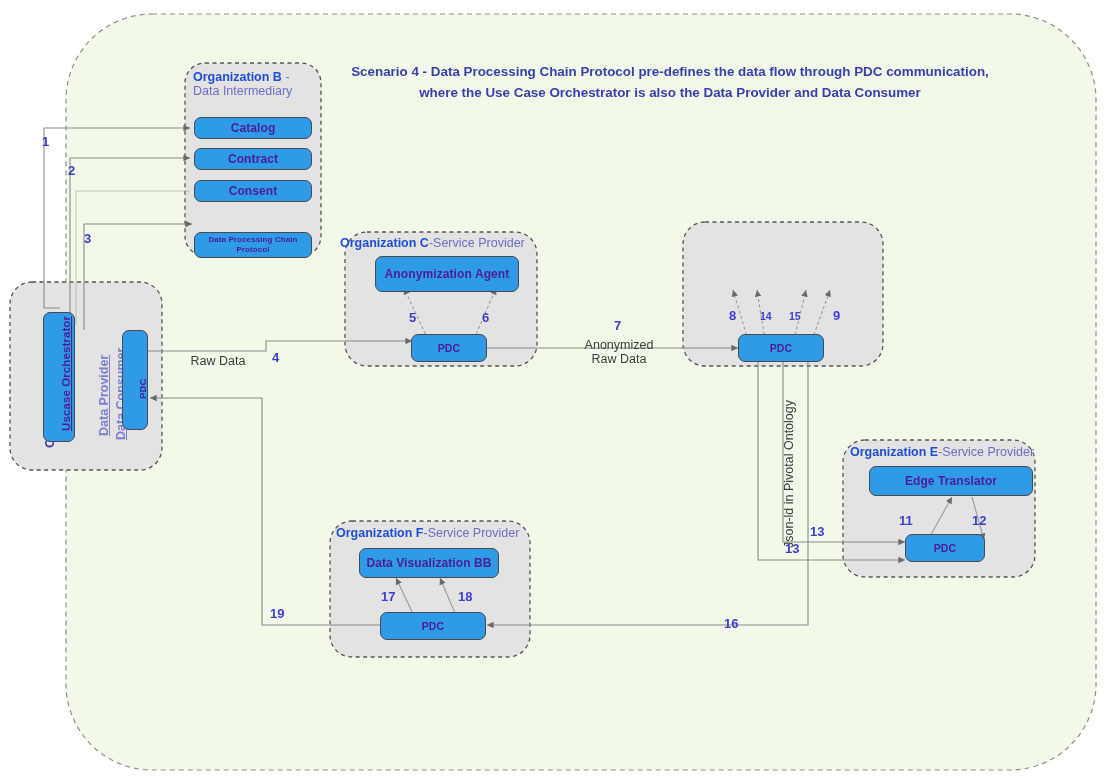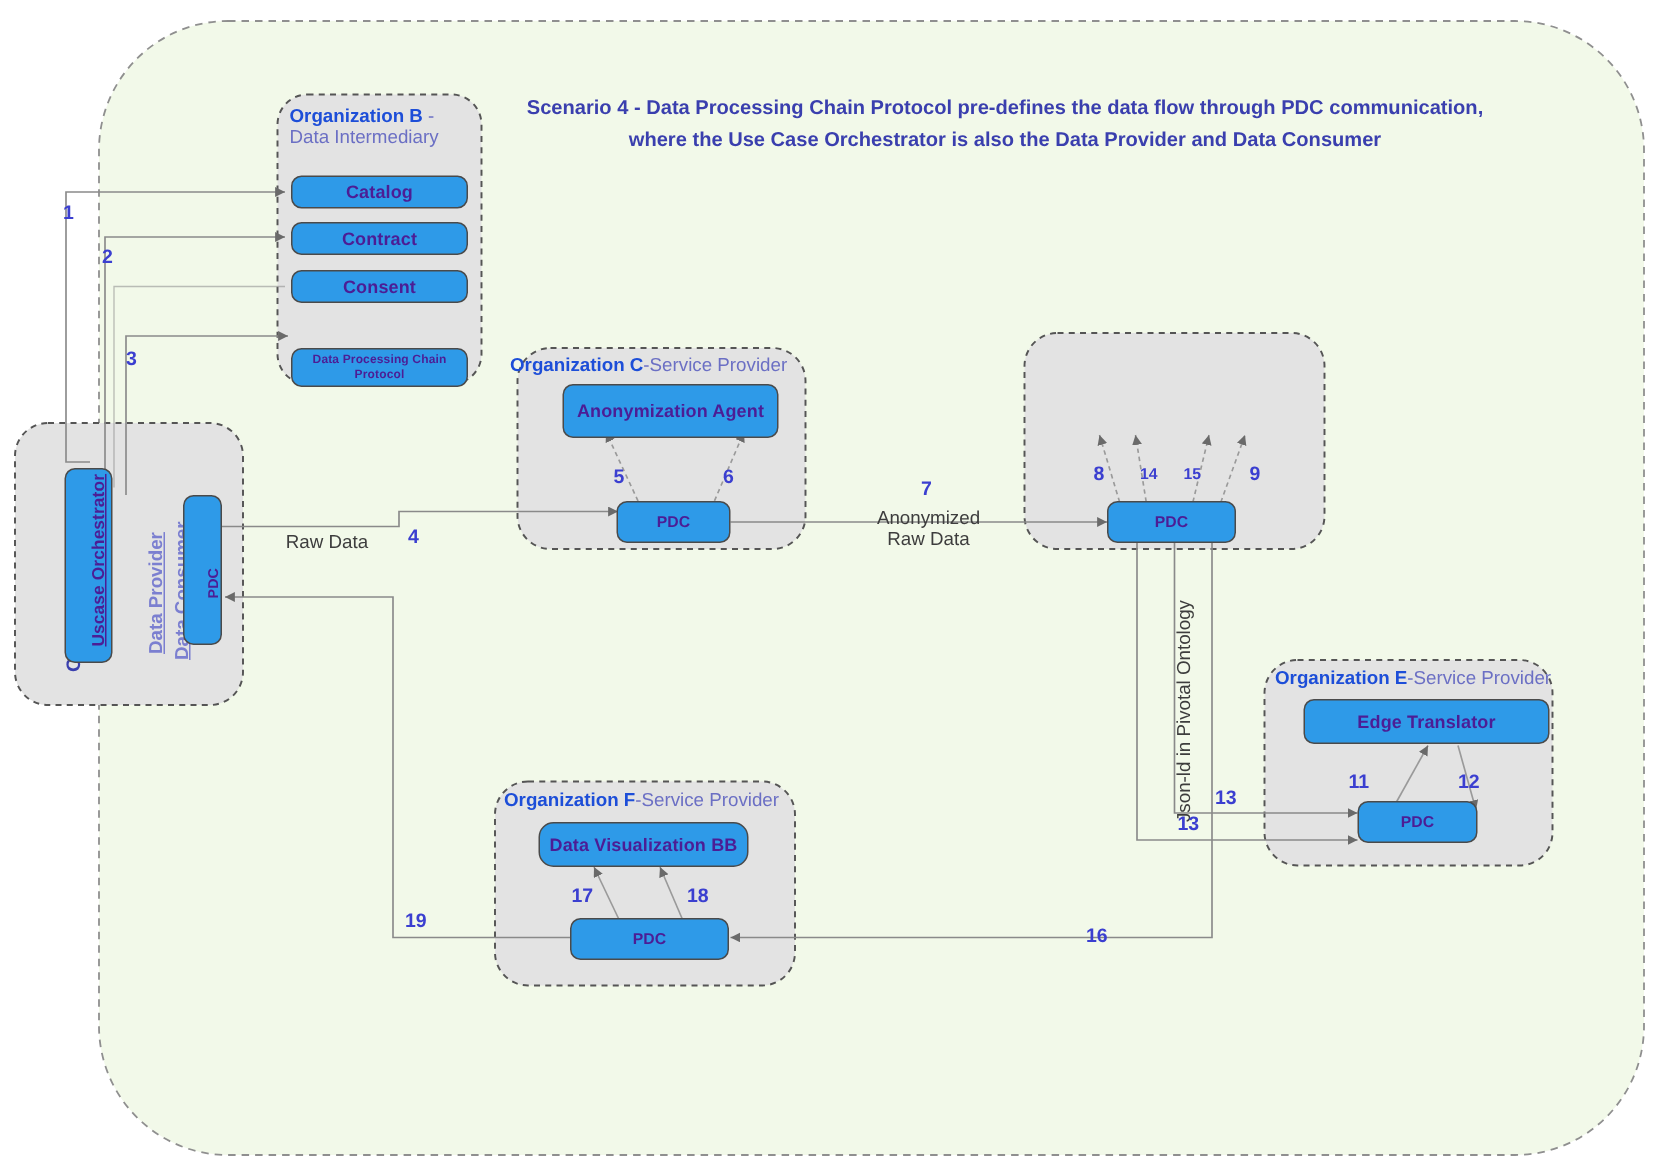--- a/index.html
+++ b/index.html
@@ -145,21 +145,21 @@
   <div class="bbox" style="left:869px;top:466px;width:164px;height:30px;font-size:12px;">
     <span>Edge Translator</span>
   </div>
   <div class="bbox" style="left:905px;top:534px;width:80px;height:28px;font-size:10.5px;">
     <span>PDC</span>
   </div>
 
   <div class="orglabel" style="left:336px;top:526px;width:190px;">
     <b>Organization F</b><span>-Service Provider</span>
   </div>
-  <div class="bbox" style="left:359px;top:548px;width:140px;height:30px;font-size:12px;border-radius:10px;">
+  <div class="bbox" style="left:359px;top:548px;width:140px;height:30px;font-size:12px;">
     <span>Data Visualization BB</span>
   </div>
   <div class="bbox" style="left:380px;top:612px;width:106px;height:28px;font-size:10.5px;">
     <span>PDC</span>
   </div>
 
   <div class="etxt" style="left:178px;top:354px;width:80px;">Raw Data</div>
 
   <div class="etxt" style="left:574px;top:338px;width:90px;">
     <span>Anonymized</span><br>

